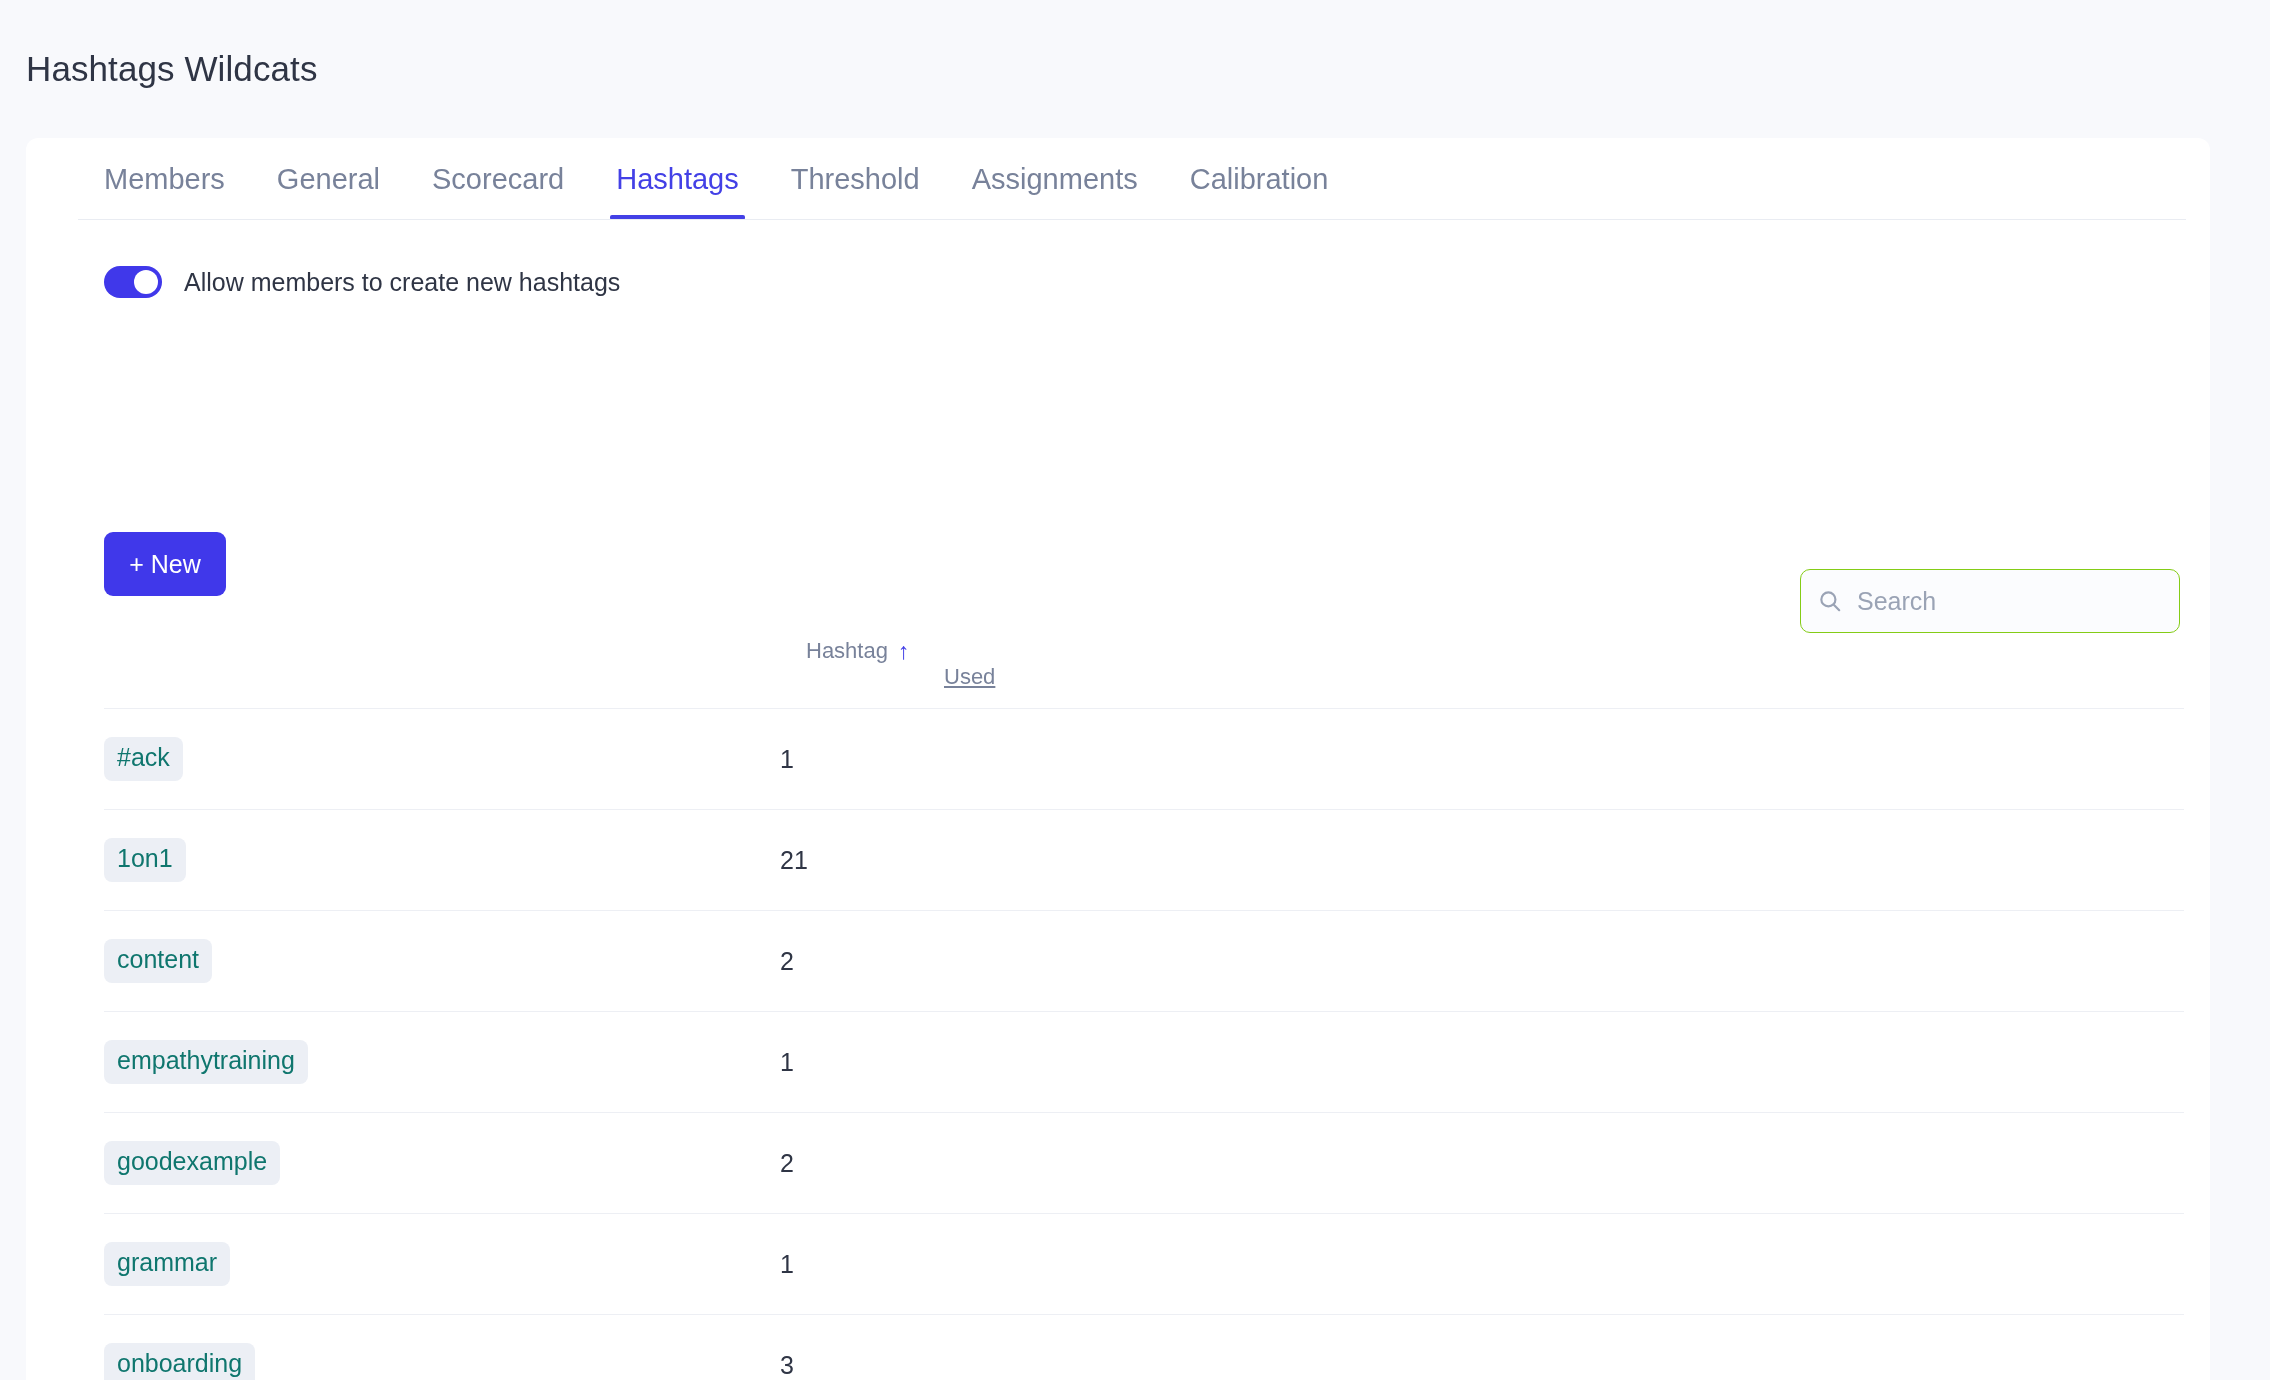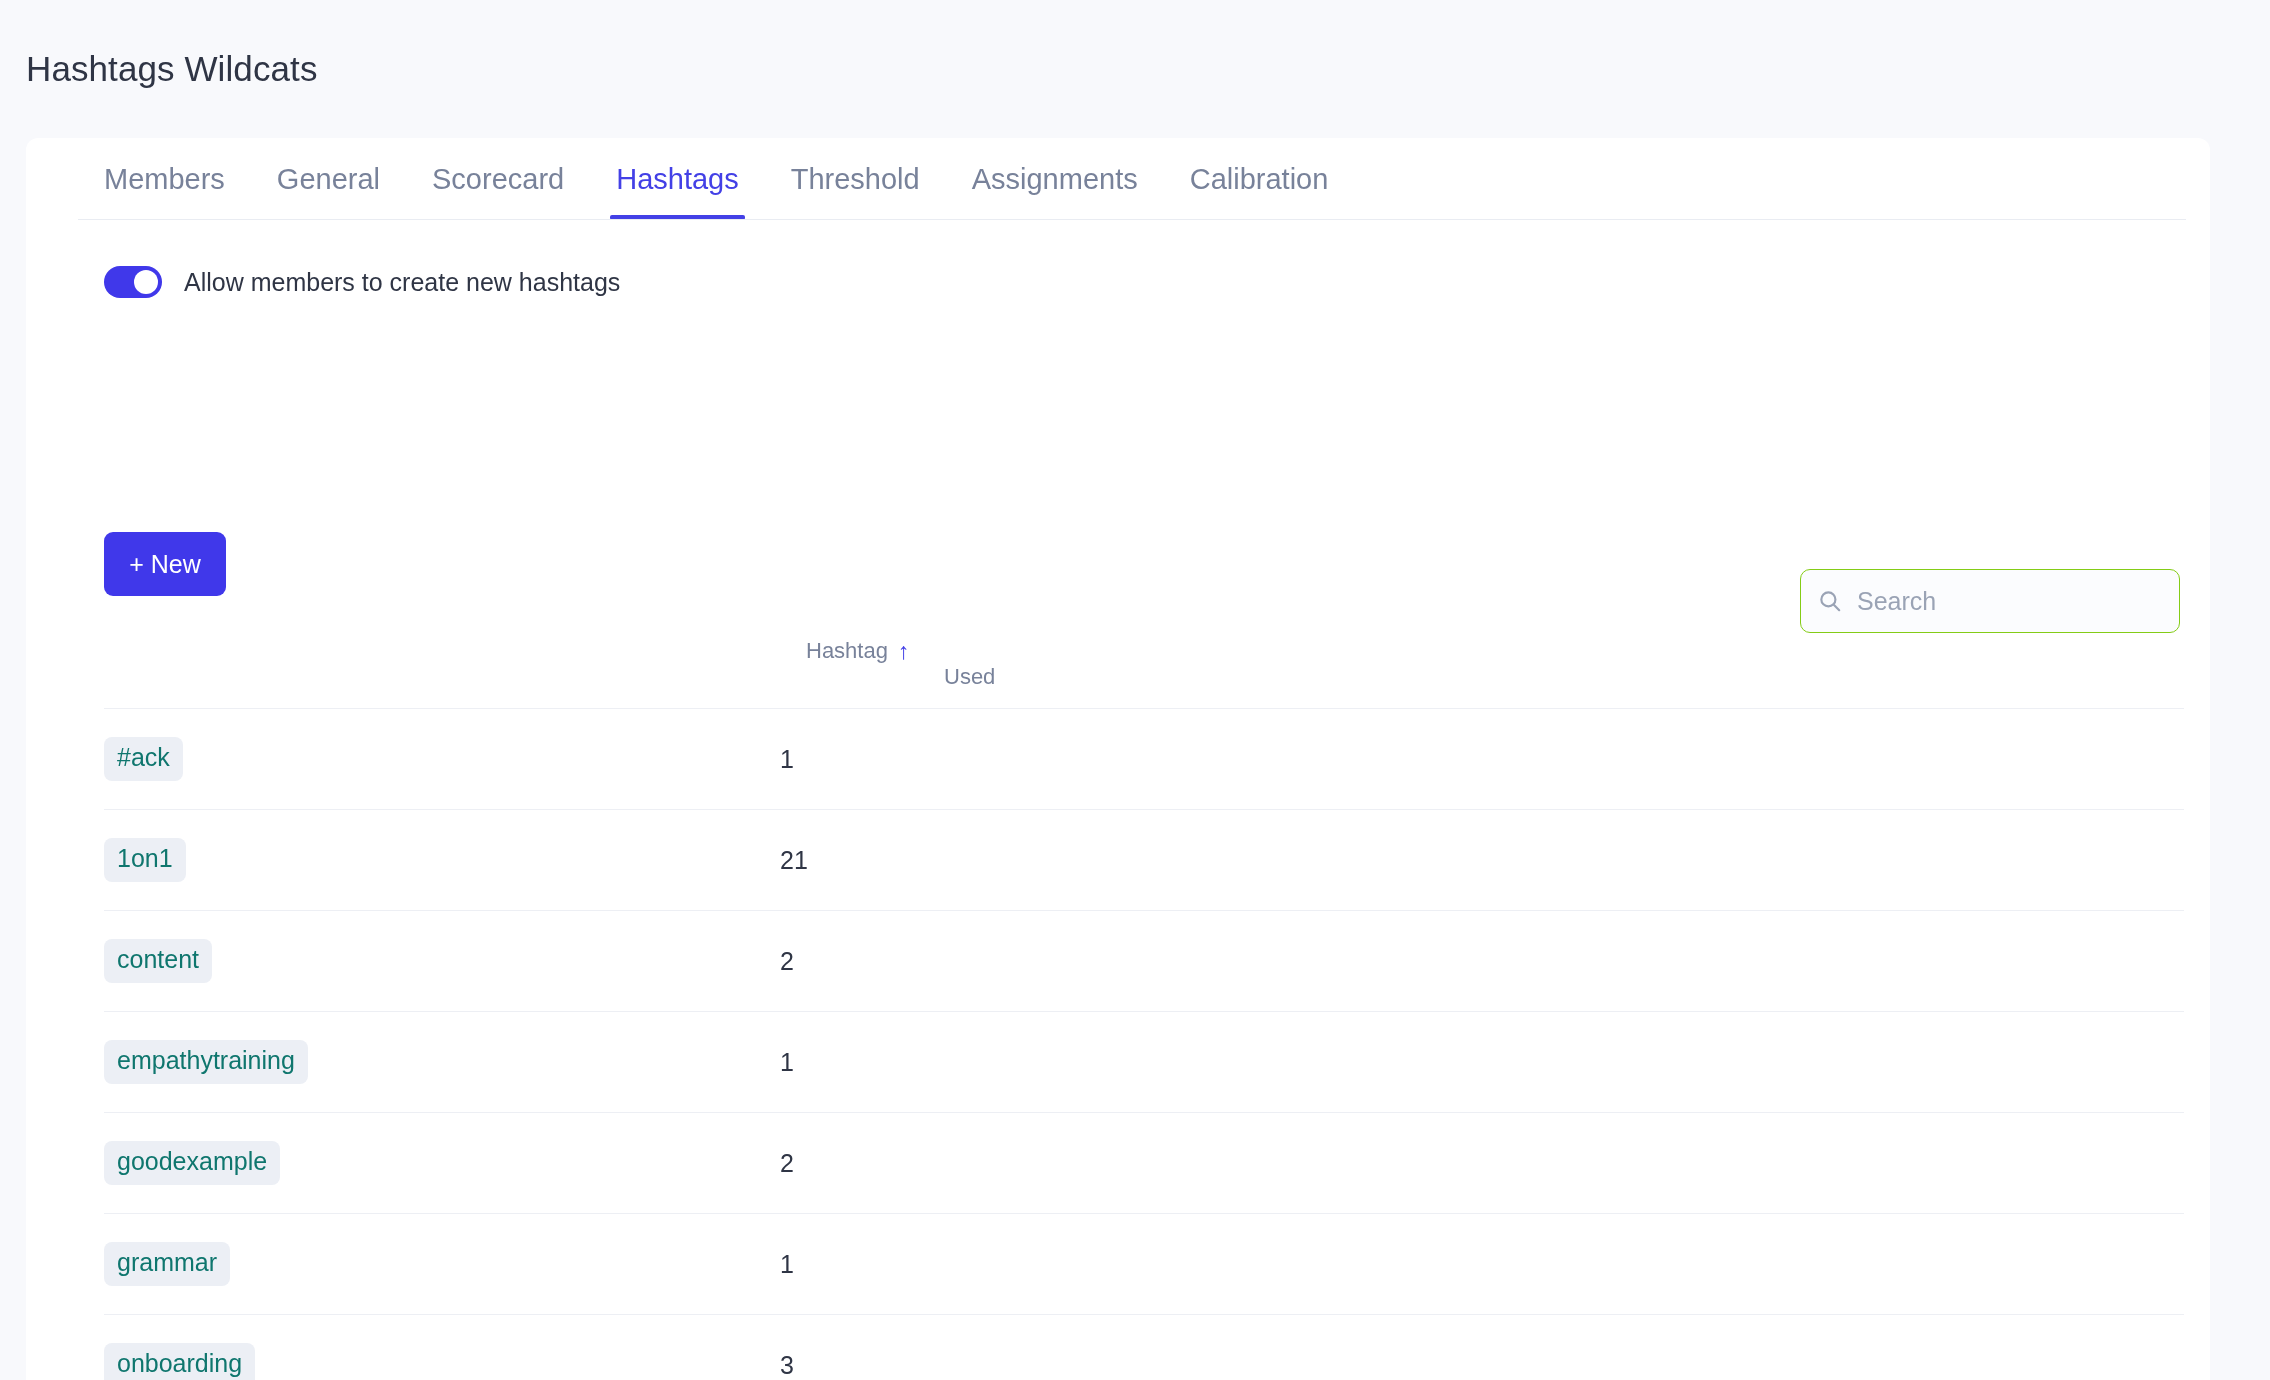--- a/index.html
+++ b/index.html
@@ -210,21 +210,21 @@
     font-size: 22px;
     color: #78829a;
     display: flex;
     align-items: center;
     gap: 10px;
     cursor: pointer;
     user-select: none;
     white-space: nowrap;
   }
   .th-hashtag { width: 676px; }
-  .th-used { width: 400px; }
+  .th-used { width: 400px; text-decoration: underline; }
   .sort-arrow {
     color: #4340e6;
     font-size: 23px;
     line-height: 1;
     display: inline-block;
   }
 
   .trow {
     display: flex;
     align-items: center;

